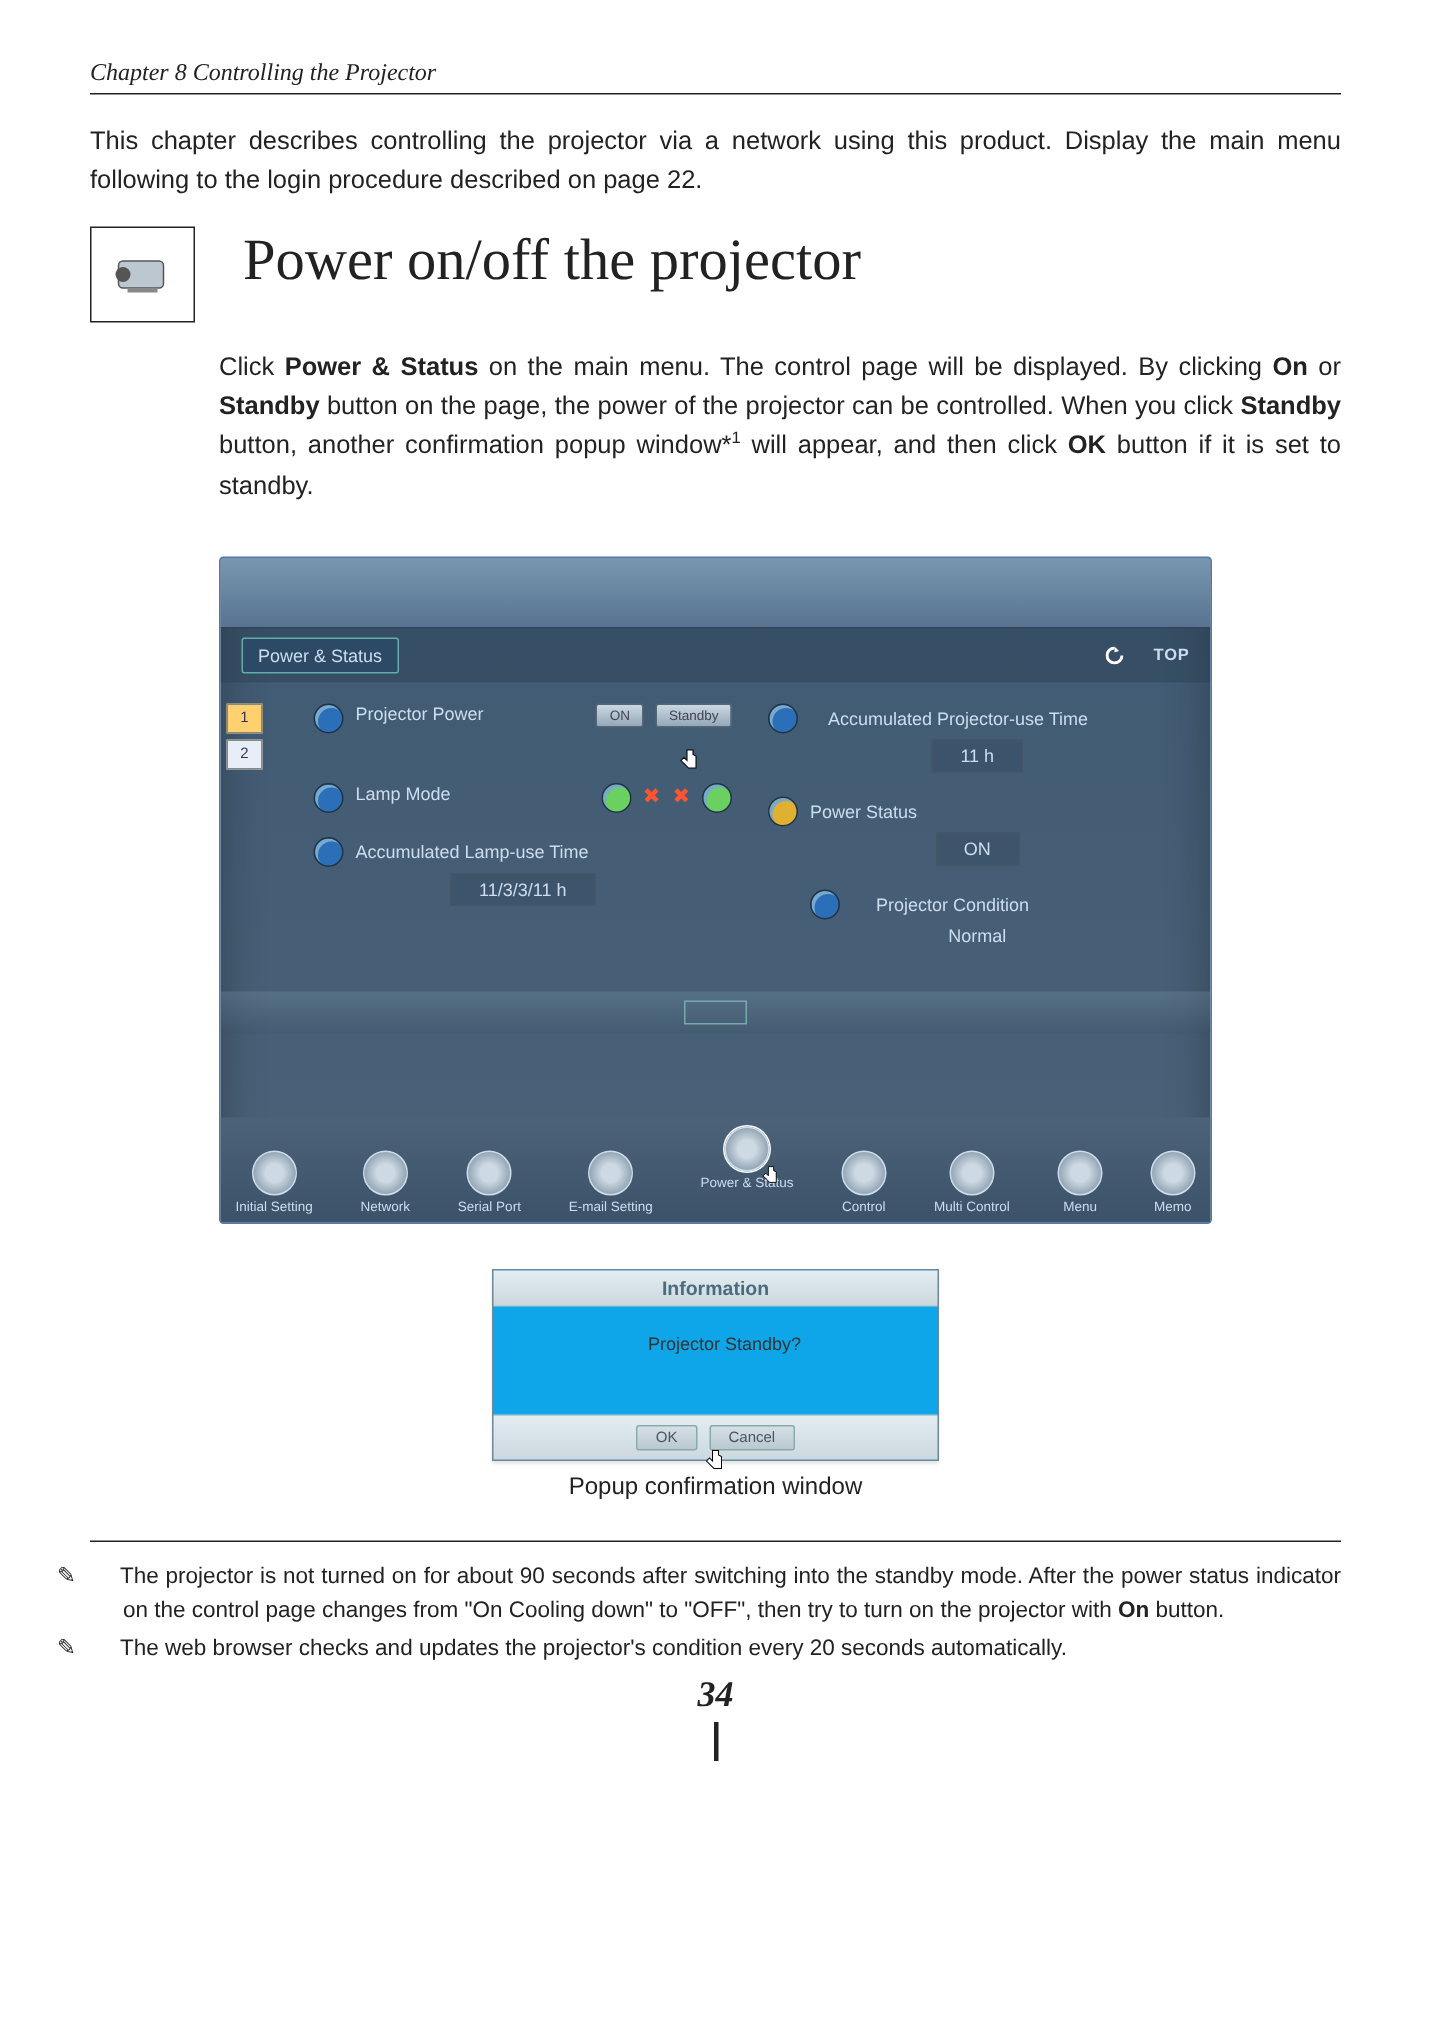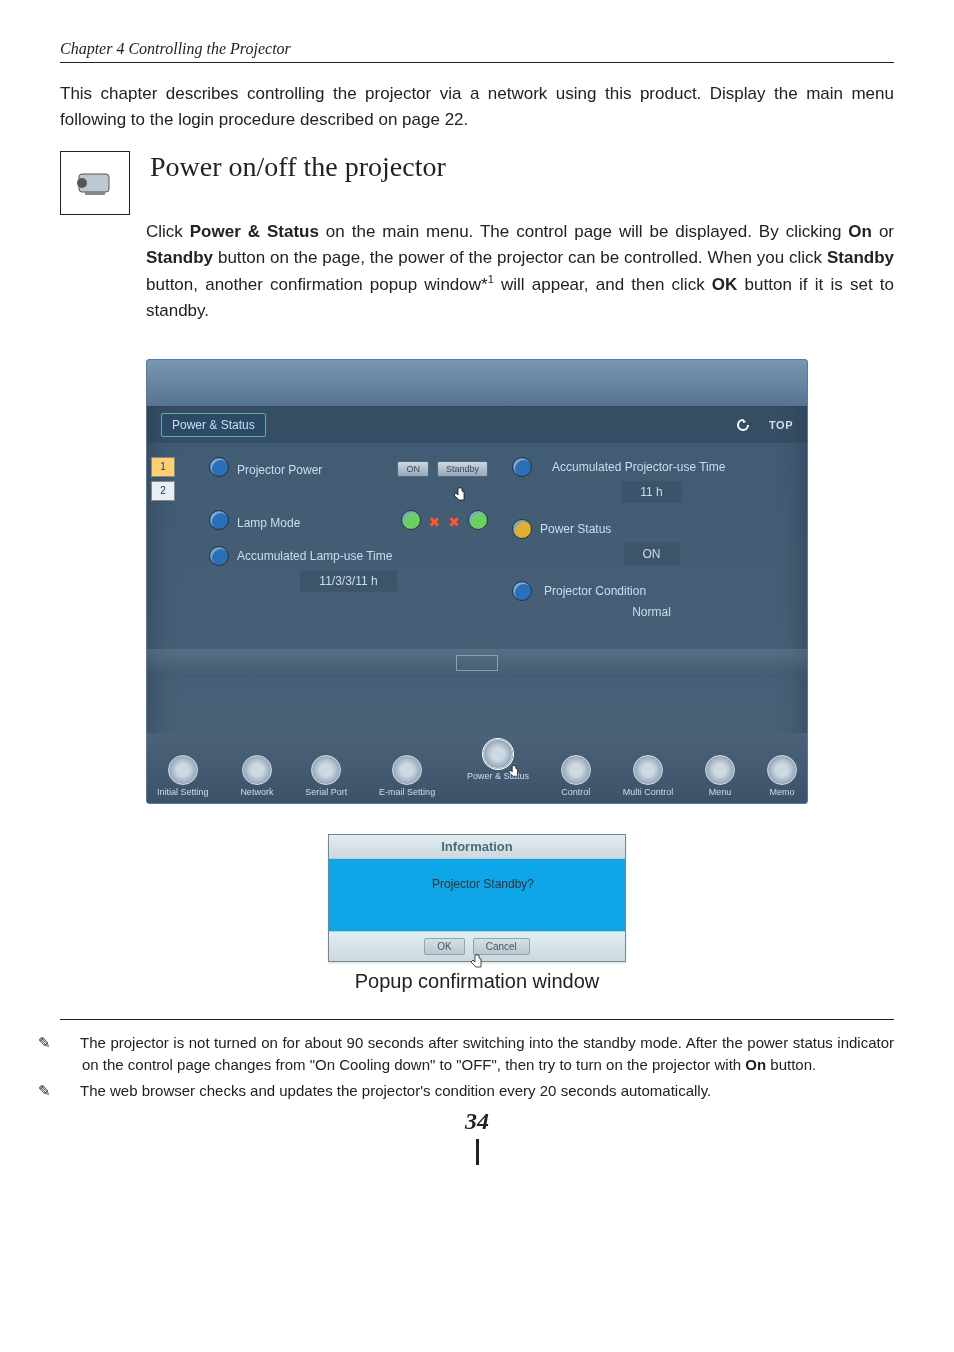--- a/index.html
+++ b/index.html
@@ -36,23 +36,23 @@
     height: 62px;
     border: 1px solid #222;
     display: flex;
     align-items: center;
     justify-content: center;
     flex-shrink: 0;
   }
   .icon-box svg { display: block; }
   .section-title {
     font-family: 'Palatino Linotype', Georgia, serif;
-    font-size: 28px;
+    font-size: 39px;
     font-weight: 400;
-    margin: 0 0 6px 4px;
+    margin: 0 0 6px 16px;
   }
   .section-text {
     font-family: Arial, Helvetica, sans-serif;
     font-size: 17px;
     line-height: 1.55;
     text-align: justify;
     margin-top: 36px;
   }
   .section-text b { font-weight: bold; }
   .sup { font-size: 11px; vertical-align: super; }
@@ -71,21 +71,21 @@
   .sc-top { height: 46px; background: linear-gradient(#7997b1, #587391); border-bottom: 1px solid #345; }
   .sc-title-bar { display: flex; align-items: center; justify-content: space-between; padding: 6px 14px; background: rgba(40,60,80,0.4);}
   .sc-title-tab { background: #2c4a66; padding: 4px 10px; border: 1px solid #6aa; border-radius: 2px;}
   .sc-top-link { display: flex; align-items: center; gap: 20px; font-weight: bold; font-size: 11px; letter-spacing: 0.5px;}
   .sc-body { display: flex; }
   .sc-sidebar { width: 38px; padding: 14px 4px; }
   .sc-tab-btn { background: #e8eef5; color: #335; width: 22px; height: 18px; border: 1px solid #888; margin-bottom: 4px; font-size: 10px; text-align: center; line-height: 18px;}
   .sc-tab-btn.active { background: #ffd070; }
   .sc-panel { flex: 1; display: flex; gap: 24px; padding: 14px 16px; }
   .sc-col { flex: 1; }
-  .sc-row { display: flex; align-items: flex-end; margin-bottom: 16px; gap: 8px; }
+  .sc-row { display: flex; align-items: flex-start; margin-bottom: 16px; gap: 8px; }
   .sc-bullet { width: 18px; height: 18px; border-radius: 50%; background: #2a6fb8; box-shadow: inset 2px 2px 0 #7ac; flex-shrink: 0; border: 1px solid #234;}
   .sc-bullet.orange { background: #e0b030; }
   .sc-label { flex:1; }
   .sc-btn { background: linear-gradient(#cbd8e3, #94a8b8); color: #445; font-size: 9px; padding: 2px 8px; border: 1px solid #567; border-radius: 2px;}
   .sc-value { text-align: center; margin: 4px 0 0 0; }
   .sc-cross { color: #ff5533; font-size: 14px; }
   .sc-valbox { border: 1px solid #456; padding: 3px 18px; display: inline-block; background: rgba(40,60,80,0.25);}
   .sc-divider { height: 28px; background: linear-gradient(rgba(120,150,170,0.3), rgba(60,80,100,0.3)); position: relative;}
   .sc-divider::after { content:''; position:absolute; left:50%; top:6px; transform:translateX(-50%); width:40px; height:14px; border:1px solid #7aa; }
   .sc-bottom { height: 56px; }
@@ -100,33 +100,33 @@
     border: 1px solid #6e8894;
     font-family: Arial, sans-serif;
     font-size: 13px;
     background: #0ea5e9;
     box-shadow: 0 2px 2px rgba(0,0,0,0.1);
   }
   .dialog-title { background: linear-gradient(#e3eef3, #cdd8de); color: #4a6c7c; font-weight: bold; text-align: center; padding: 4px 0; border-bottom: 1px solid #bcc;}
   .dialog-body { padding: 18px 10px 40px 22px; text-align: center; color: #333; font-size: 12px;}
   .dialog-btns { display: flex; justify-content: center; gap: 8px; padding: 6px; background: linear-gradient(#e3eef3, #cdd8de); border-top: 1px solid #bcc;}
   .dialog-btn { background: linear-gradient(#d6e0e6, #bbc8cf); border: 1px solid #8aa; border-radius: 2px; font-size: 10px; padding: 2px 12px; color: #456;}
-  .caption { font-family: Arial, sans-serif; font-size: 20px; }
+  .caption { font-family: Arial, sans-serif; font-size: 16px; }
   hr.thin { border: none; border-top: 1px solid #222; margin: 26px 0 12px 0;}
   .footnotes { font-family: Arial, sans-serif; font-size: 15px; text-align: justify; line-height: 1.5;}
   .footnotes p { margin: 3px 0; padding-left: 22px; text-indent: -22px;}
   .pencil { display: inline-block; width: 14px; margin-right: 6px;}
   .pagenum { font-family: Georgia, serif; font-style: italic; font-weight: bold; font-size: 24px; margin-top: 6px; display: flex; align-items: center; gap: 4px; flex-direction: column;}
   .pagenum .bar { width: 3px; height: 26px; background: #222; }
   .cursor-icon { display: inline-block; transform: translateY(3px);}
 </style>
 </head>
 <body>
 
-<div class="chapter-header">Chapter 4 Controlling the Projector</div>
+<div class="chapter-header">Chapter 8 Controlling the Projector</div>
 
 <p class="intro">This chapter describes controlling the projector via a network using this product. Display the main menu following to the login procedure described on page 22.</p>
 
 <div class="section-head">
   <div class="icon-box">
     <svg width="52" height="38" viewBox="0 0 52 38">
       <rect x="10" y="10" width="30" height="18" rx="3" fill="#bcc7cf" stroke="#555"></rect>
       <circle cx="13" cy="19" r="5" fill="#555"></circle>
       <rect x="16" y="28" width="20" height="3" fill="#888"></rect>
     </svg>
@@ -196,21 +196,21 @@
           <div class="sc-value"><span class="sc-valbox">11 h</span></div>
         </div>
         <div class="sc-row" style="display:block;">
           <div style="display:flex; align-items:center; gap:8px;">
             <div class="sc-bullet orange"></div>
             <div>Power Status</div>
           </div>
           <div class="sc-value"><span class="sc-valbox">ON</span></div>
         </div>
         <div class="sc-row" style="display:block;">
-          <div style="display:flex; align-items:center; gap:12px;">
+          <div style="display:flex; align-items:center; gap:24px;margin-left:28px;">
             <div class="sc-bullet"></div>
             <div>Projector Condition</div>
           </div>
           <div class="sc-value"><span>Normal</span></div>
         </div>
       </div>
     </div>
   </div>
   <div class="sc-divider"></div>
   <div class="sc-bottom"></div>

